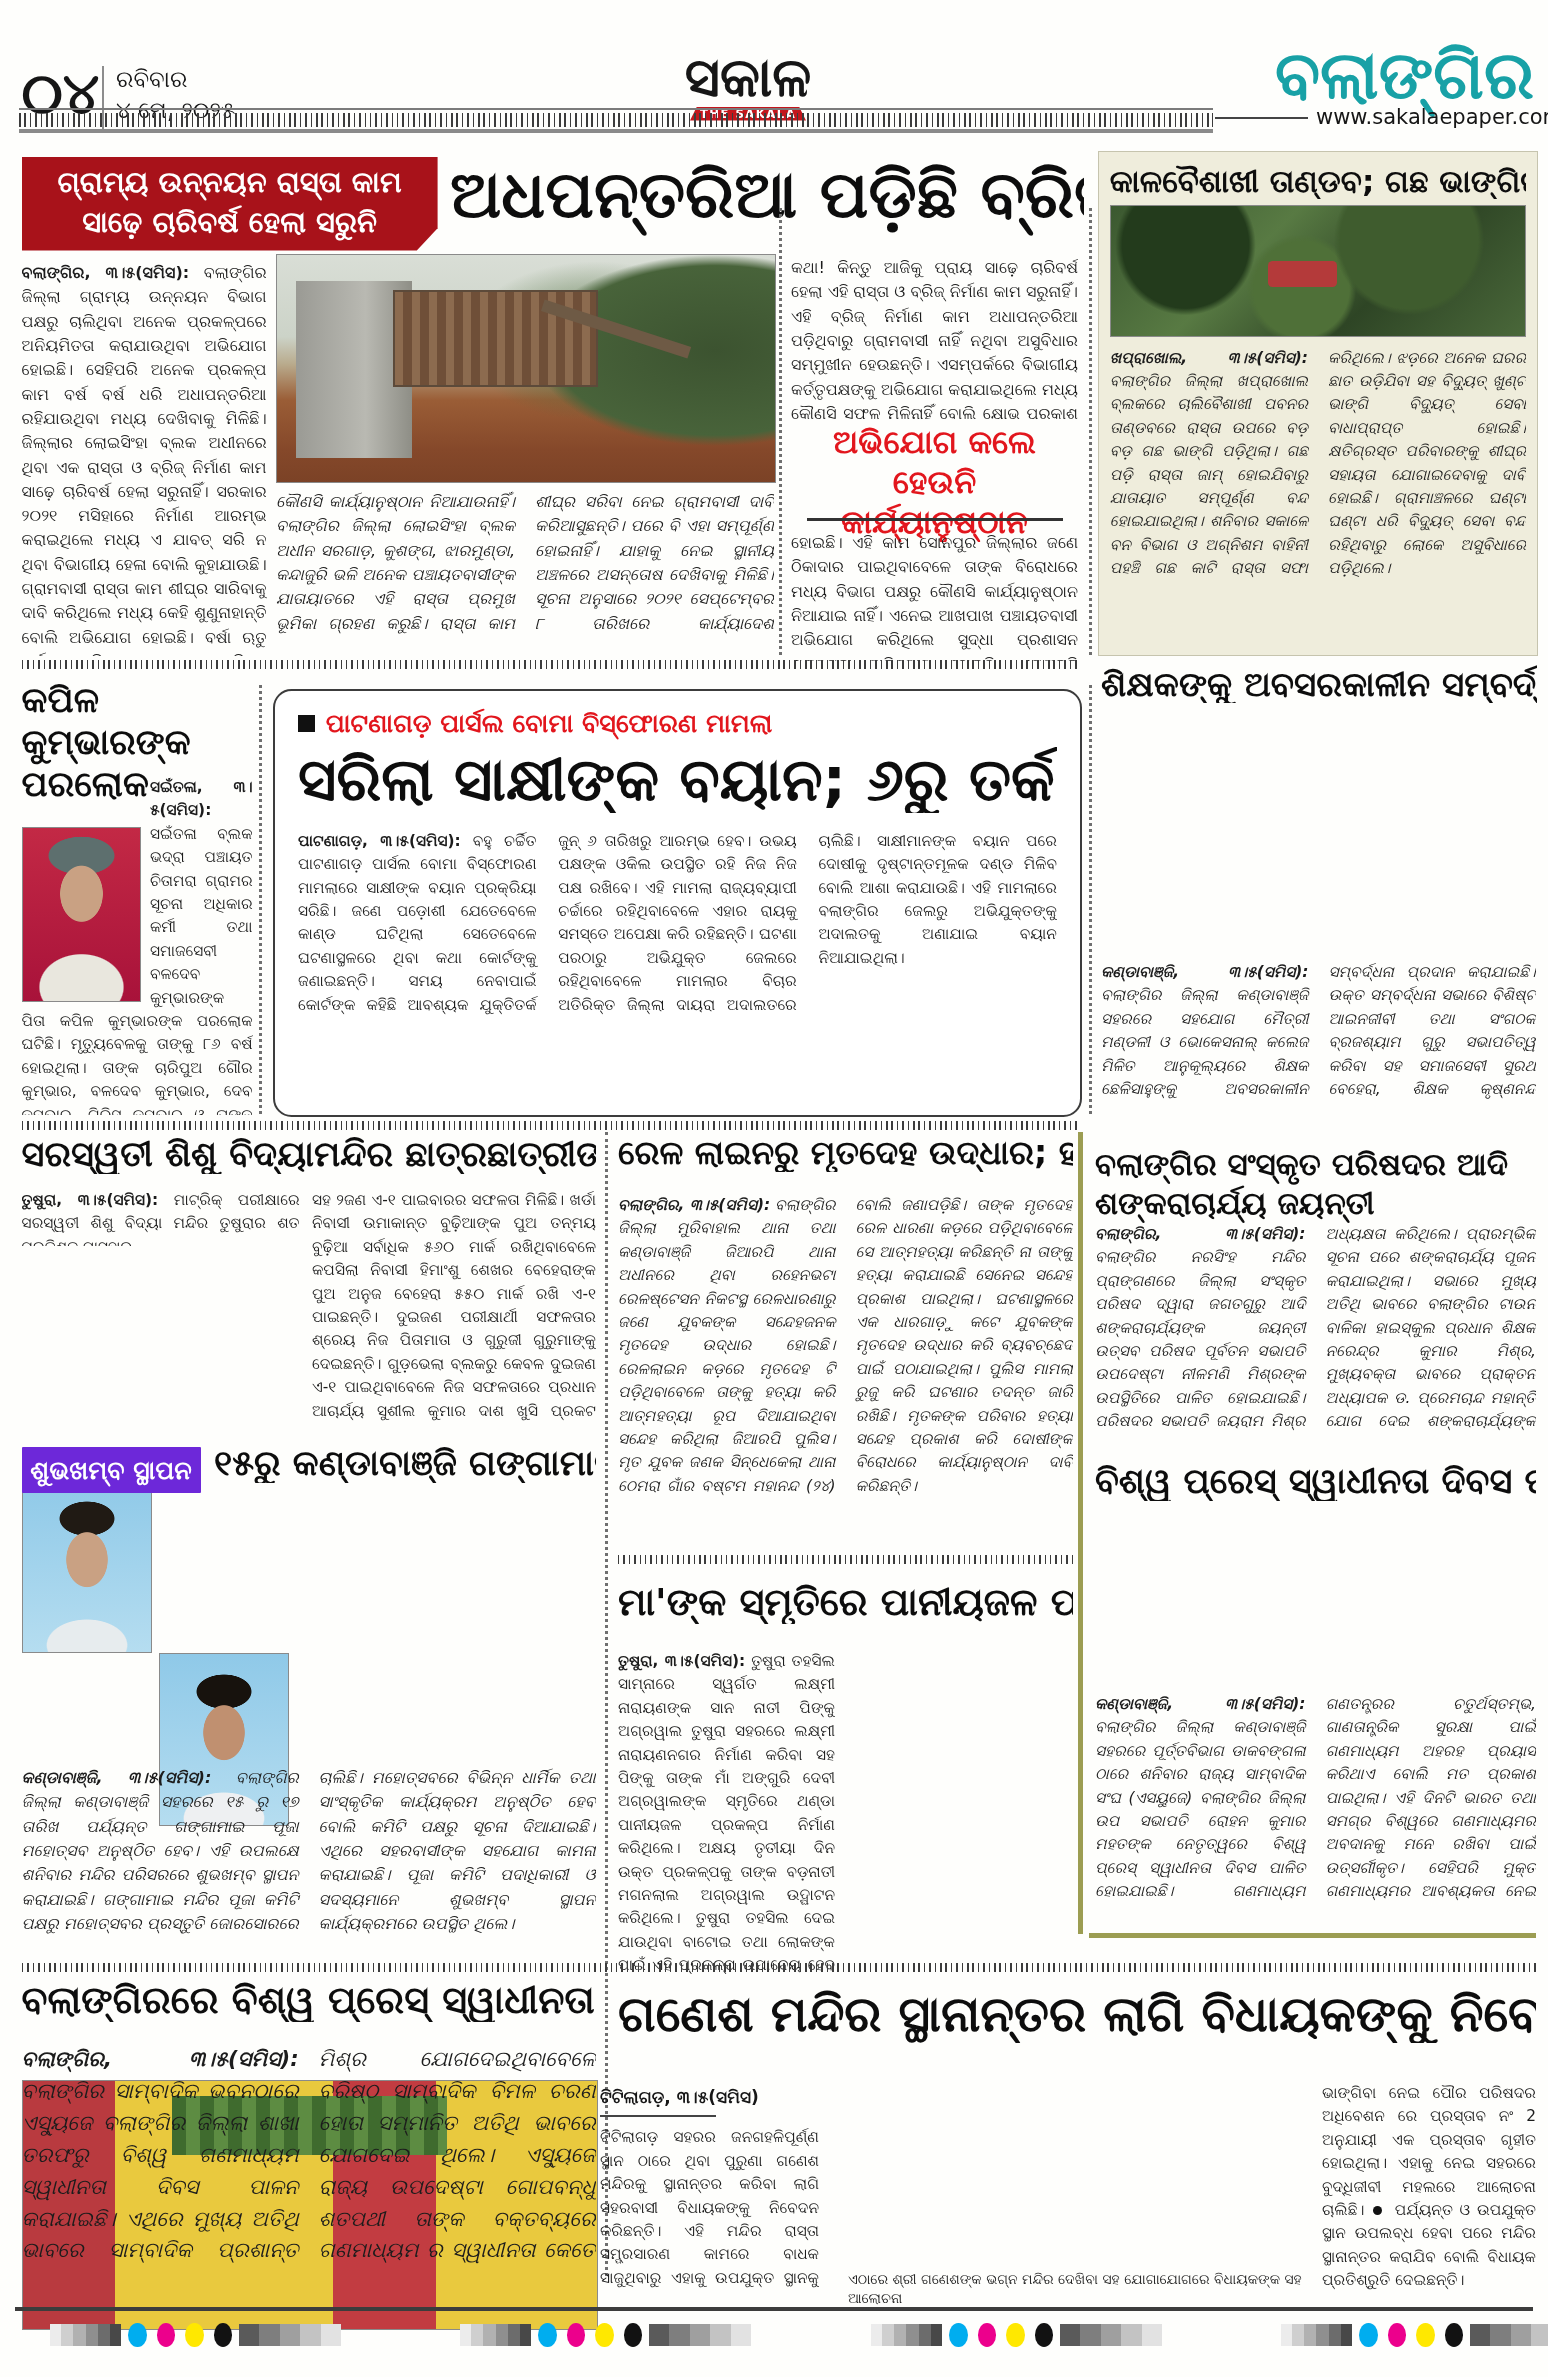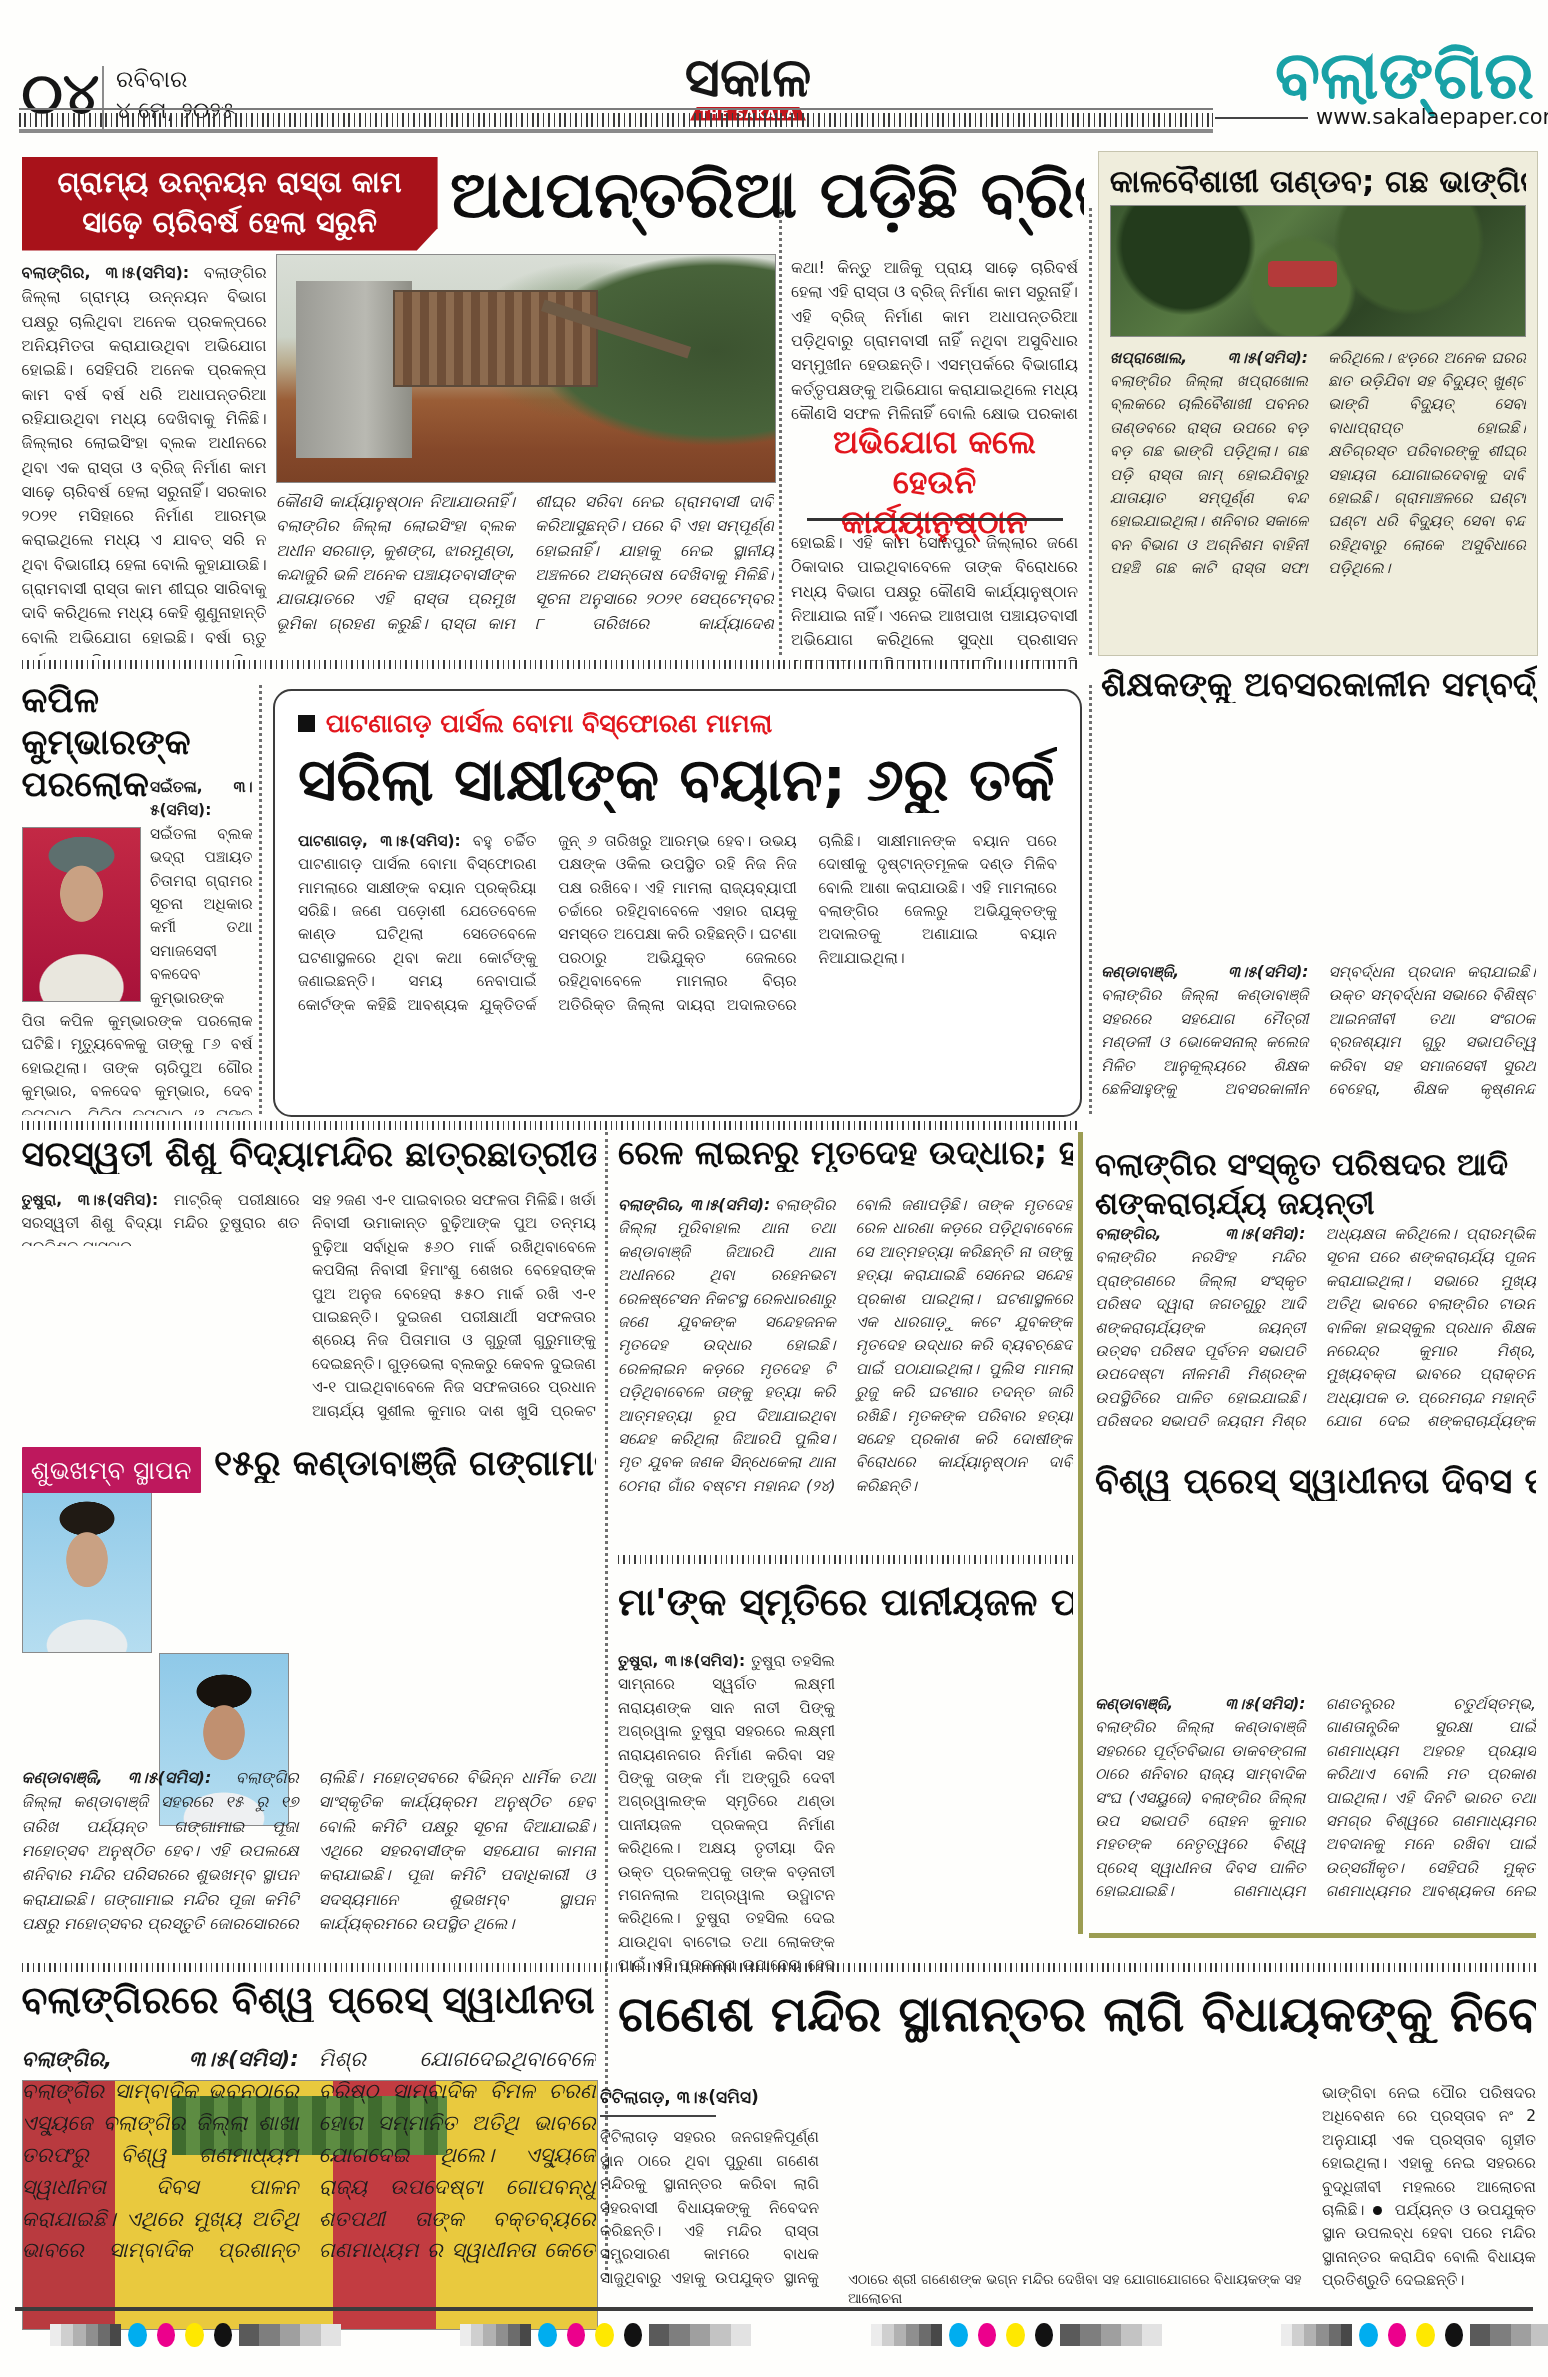--- a/index.html
+++ b/index.html
@@ -14,21 +14,21 @@
   .hatch{background:repeating-linear-gradient(90deg,#3c3c3c 0 1.5px,transparent 1.5px 5.4px);height:9.3px;}
   .vdot{border-left:3.1px dotted #6f6f6f;width:0;}
   .photo{position:relative;overflow:hidden;border:0.8px solid #8a8a8a;}
   .caption{font-size:14px;line-height:1.35;color:#222;}
   .dateline-rule{height:2.3px;background:#444;width:116px;margin:7.7px 0 9.3px 0;}
   .heads{position:absolute;border-radius:50%;}
   .redtxt{color:#e2161d;}
   .teal{color:#18a1a6;}
   .kickerbox{background:#a8121a;color:#fff;font-weight:bold;text-align:center;
              clip-path:polygon(0 0,100% 0,100% 76%,95% 100%,0 100%);}
-  .labelbox{background:#be185d;color:#fff;font-weight:normal;text-align:center;border-radius:1px;}
+  .labelbox{background:#6d28d9;color:#fff;font-weight:bold;text-align:center;border-radius:1px;}
   .boxed{border:2.3px solid #3c3c3c;border-radius:18.5px;background:#fff;}
   .strip{height:21.6px;display:inline-block;vertical-align:middle;}
   .dot{display:inline-block;width:18.5px;height:24px;border-radius:50%;margin:0 3.1px;vertical-align:middle;}
   .regmark{white-space:nowrap;}
 </style>
 </head>
 <body>
 
 <div id="page">
 

